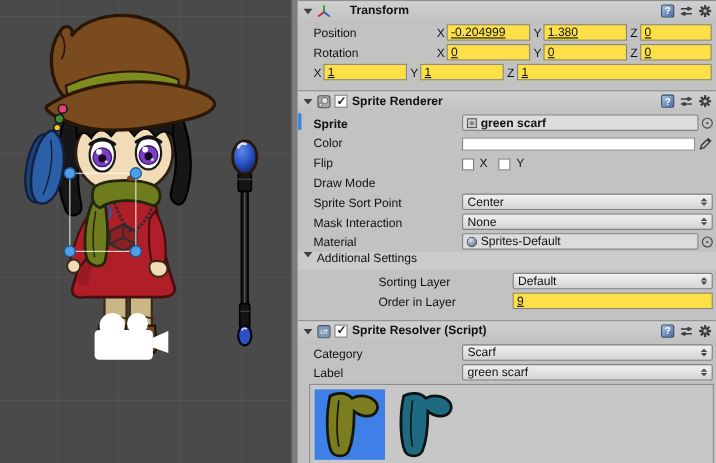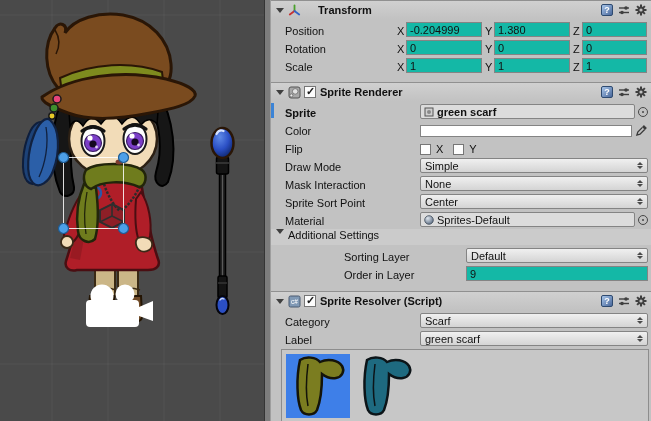--- a/index.html
+++ b/index.html
@@ -26,21 +26,21 @@
   .row.indent{padding-left:27px;margin-left:46px;}
   .row.indent .lbl{width:122px;}
   .row .val{flex:1;display:flex;align-items:center;margin-right:3px;min-width:0;}
   .bold{font-weight:bold;}
   .override-bar{position:absolute;left:0;top:0;bottom:1px;width:3px;background:#3c84d6;}
   
   .axis{width:9px;flex-shrink:0;}
   .t-label{width:112px;flex-shrink:0;}
   .num{width:76px;flex-shrink:0;margin-right:3px;}
   .numz{flex:1;margin-right:4px;}
-  .tfield{height:15px;border:1px solid #848484;background:#14b8a6;display:flex;align-items:center;padding:0 3px;box-sizing:border-box;white-space:nowrap;overflow:hidden;}
+  .tfield{height:15px;border:1px solid #848484;background:#fde047;display:flex;align-items:center;padding:0 3px;box-sizing:border-box;white-space:nowrap;overflow:hidden;text-decoration:underline;}
   .dropdown{flex:1;height:15px;border:1px solid #848484;border-radius:2px;background:linear-gradient(#f0f0f0,#d4d4d4);display:flex;align-items:center;padding:0 4px;box-sizing:border-box;min-width:0;}
   .dd-arrow{margin-left:auto;display:flex;flex-direction:column;align-items:center;gap:1px;padding-left:4px;}
   .dd-arrow i{display:block;width:0;height:0;border-left:3px solid transparent;border-right:3px solid transparent;}
   .dd-arrow .u{border-bottom:3px solid #4a4a4a;}
   .dd-arrow .d{border-top:3px solid #4a4a4a;}
   .ofield{flex:1;height:15px;border:1px solid #848484;border-radius:2px;background:#dcdcdc;display:flex;align-items:center;gap:3px;padding:0 3px;box-sizing:border-box;min-width:0;white-space:nowrap;overflow:hidden;}
   .picker{width:10px;height:10px;border:1px solid #474747;border-radius:50%;margin-left:3px;position:relative;flex-shrink:0;box-sizing:border-box;}
   .picker::after{content:"";position:absolute;left:3px;top:3px;width:2px;height:2px;background:#474747;border-radius:50%;}
   .swatch{flex:1;height:12px;border:1px solid #848484;box-sizing:border-box;}
   .eyedropper{width:13px;height:13px;margin-left:3px;flex-shrink:0;}
@@ -228,21 +228,20 @@
       <div class="row">
         <span class="t-label">Rotation</span>
         <span class="axis">X</span>
         <span class="tfield num">0</span>
         <span class="axis">Y</span>
         <span class="tfield num">0</span>
         <span class="axis">Z</span>
         <span class="tfield numz">0</span>
       </div>
       <div class="row">
-        <span class="t-label">Scale</span>
         <span class="axis">X</span>
         <span class="tfield num">1</span>
         <span class="axis">Y</span>
         <span class="tfield num">1</span>
         <span class="axis">Z</span>
         <span class="tfield numz">1</span>
       </div>
     </div>
 
     <div class="gap1"></div>
@@ -311,47 +310,38 @@
               <span>X</span>
             </span>
           <span class="flip-item">
               <span class="cb small"></span>
               <span>Y</span>
             </span>
         </span>
       </div>
       <div class="row">
         <span class="lbl">Draw Mode</span>
+      </div>
+      <div class="row">
+        <span class="lbl">Sprite Sort Point</span>
         <span class="val">
           <span class="dropdown">
-            <span>Simple</span>
+            <span>Center</span>
             <span class="dd-arrow">
                 <i class="u"></i>
                 <i class="d"></i>
               </span>
           </span>
         </span>
       </div>
       <div class="row">
         <span class="lbl">Mask Interaction</span>
         <span class="val">
           <span class="dropdown">
             <span>None</span>
-            <span class="dd-arrow">
-                <i class="u"></i>
-                <i class="d"></i>
-              </span>
-          </span>
-        </span>
-      </div>
-      <div class="row">
-        <span class="lbl">Sprite Sort Point</span>
-        <span class="val">
-          <span class="dropdown">
-            <span>Center</span>
             <span class="dd-arrow">
                 <i class="u"></i>
                 <i class="d"></i>
               </span>
           </span>
         </span>
       </div>
       <div class="row">
         <span class="lbl">Material</span>
         <span class="val">

